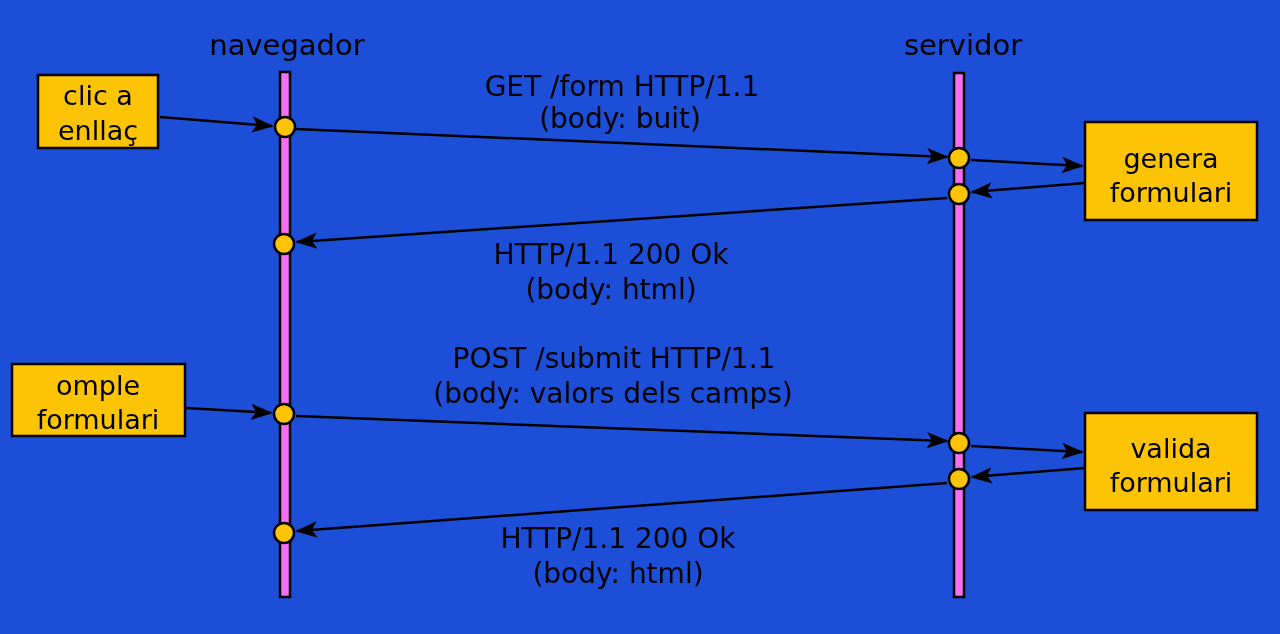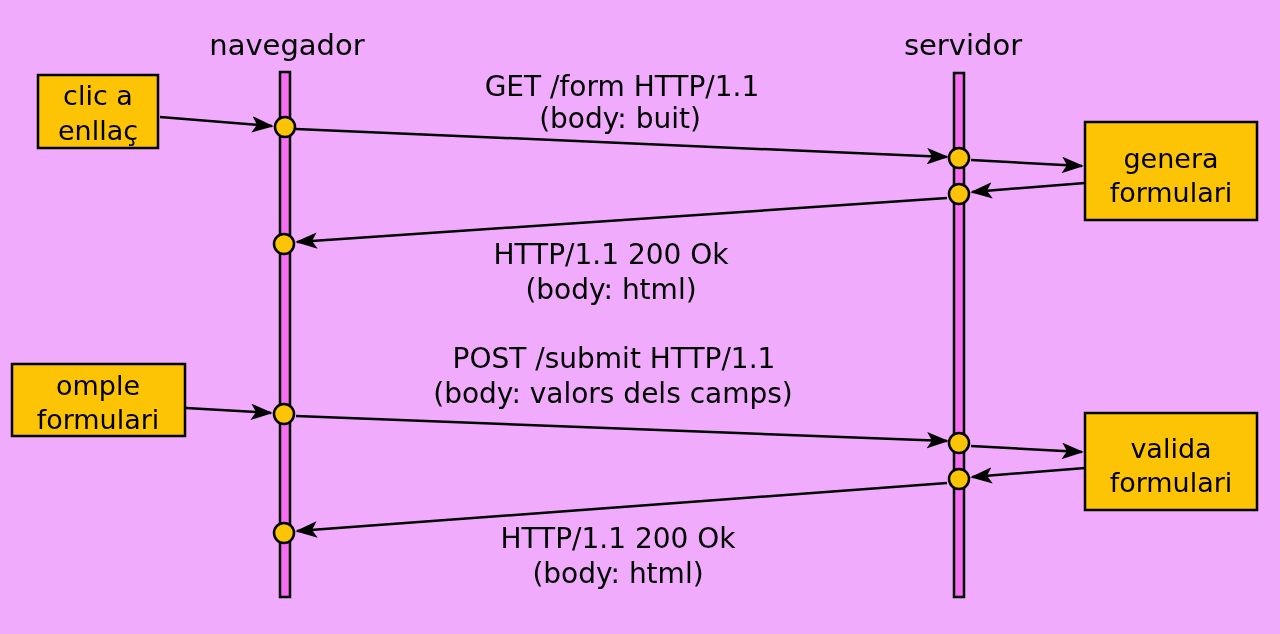--- a/index.html
+++ b/index.html
@@ -4,21 +4,21 @@
 <style>
   html, body {
     margin: 0;
     padding: 0;
     background: #ffffff;
   }
   .stage {
     position: relative;
     width: 1280px;
     height: 634px;
-    background: #f0abfc;
+    background: #1d4ed8;
     overflow: hidden;
   }
   svg { display: block; }
   text {
     font-family: "DejaVu Sans", "Liberation Sans", sans-serif;
     fill: #000000;
   }
   .ll-label    { font-size: 29px; }
   .action-label{ font-size: 27px; }
   .msg-title   { font-size: 28px; }

